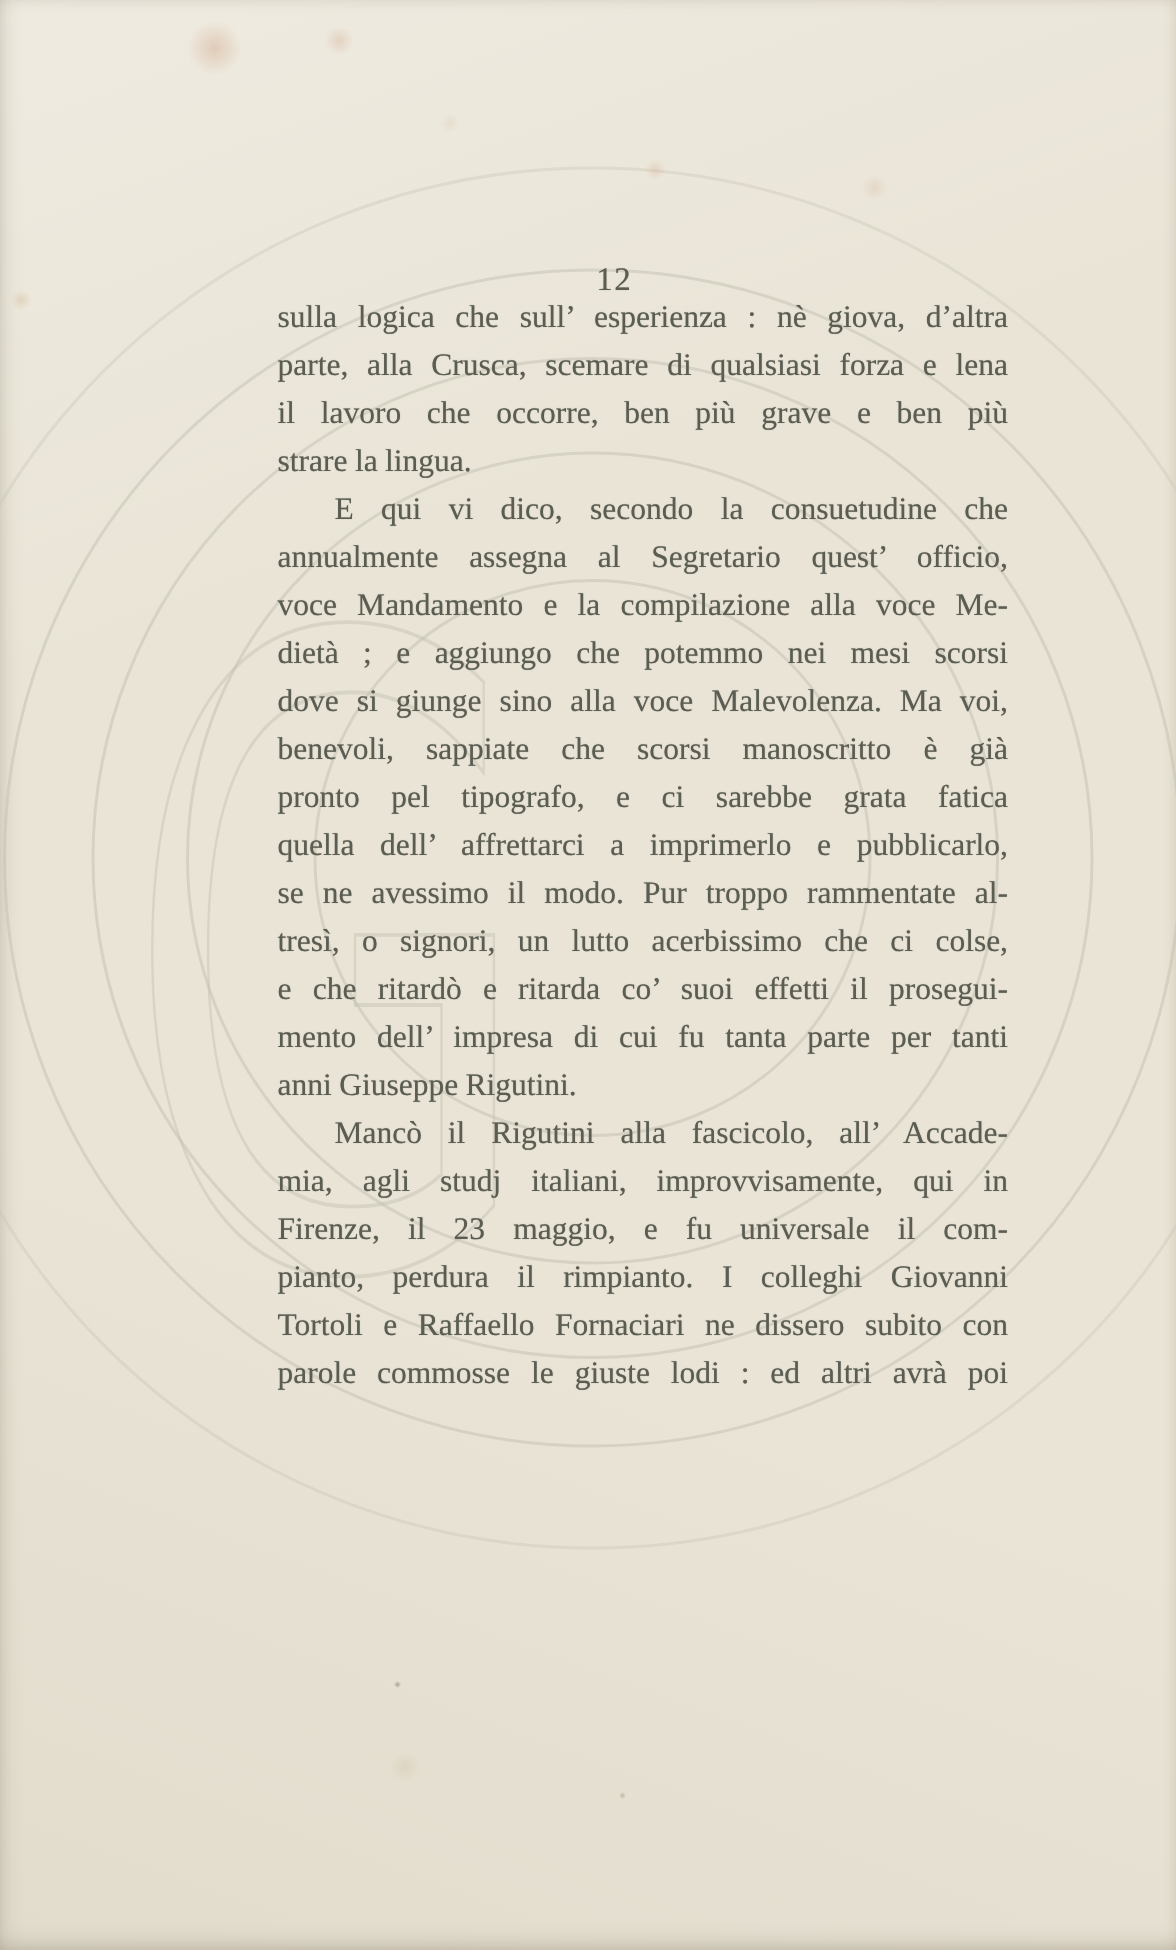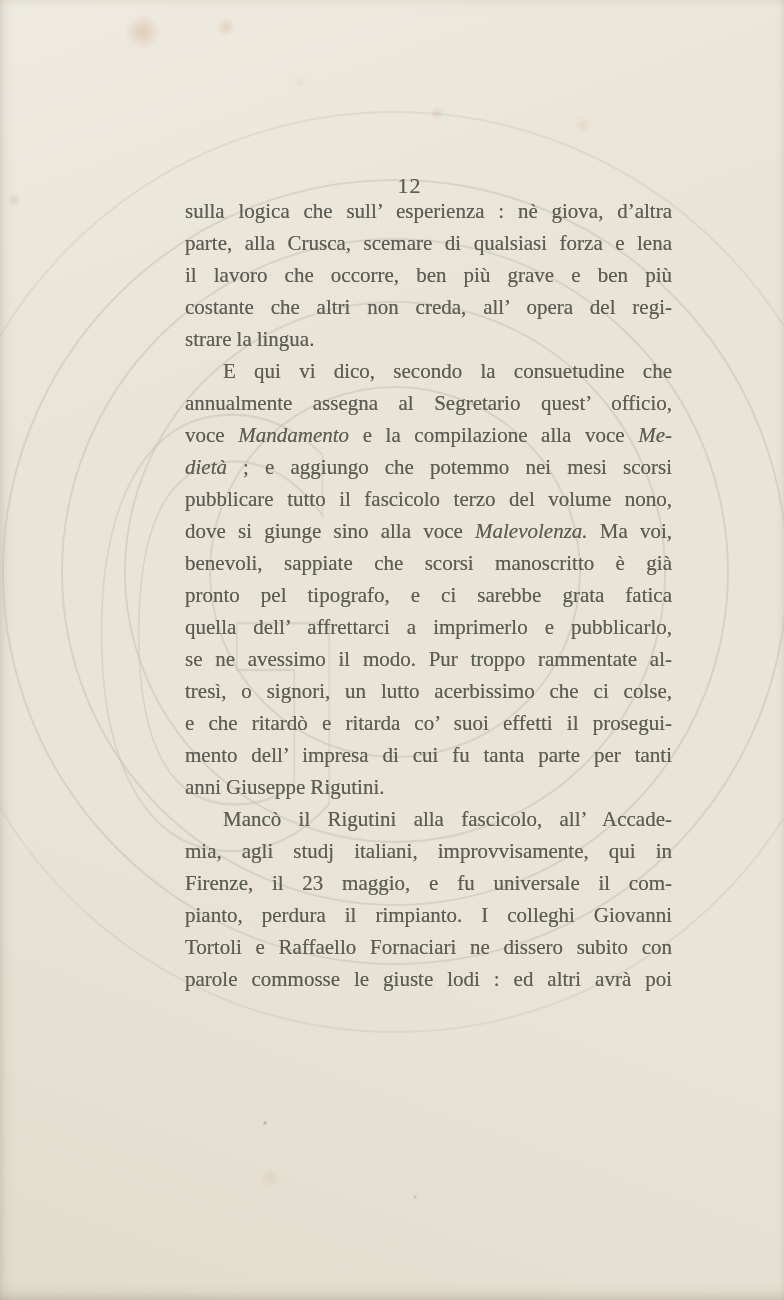--- a/index.html
+++ b/index.html
@@ -41,21 +41,21 @@
   }
   .textblock{
     position:absolute;left:185px;top:195px;width:487px;
     font-size:21px;color:var(--ink,#5b5d53);
     text-shadow:0 0 0.6px rgba(91,93,83,0.65);
     word-spacing:-0.3px;
   }
   .line{height:32px;line-height:32px;text-align:justify;text-align-last:justify;white-space:normal;}
   .line.endp{text-align:right;text-align-last:left;}
   .line.ind{text-indent:38px;}
-  .it{font-style:italic;}
+  .it{}
 </style>
 </head>
 <body>
 
 <div class="scan" style="background-color: rgb(233, 228, 214);">
 
   <svg class="watermark" width="784" height="1300" viewBox="0 0 784 1300">
     <g fill="none" stroke="#c7c4b5" stroke-width="2" opacity="0.55">
       <circle cx="395" cy="572" r="185"></circle>
       <circle cx="395" cy="572" r="270"></circle>
@@ -67,27 +67,25 @@
   </svg>
 
   <div class="foxing"></div>
 
   <div class="pagenum">12</div>
 
   <div class="textblock">
       <div class="line"><span>sulla logica che sull’ esperienza : nè giova, d’altra</span></div>
       <div class="line"><span>parte, alla Crusca, scemare di qualsiasi forza e lena</span></div>
       <div class="line"><span>il lavoro che occorre, ben più grave e ben più</span></div>
-      <div class="line"><span>costante che altri non creda, all’ opera del regi-</span></div>
       <div class="line endp"><span>strare la lingua.</span></div>
       <div class="line ind"><span>E qui vi dico, secondo la consuetudine che</span></div>
       <div class="line"><span>annualmente assegna al Segretario quest’ officio,</span></div>
       <div class="line"><span>voce </span><span class="it">Mandamento</span><span> e la compilazione alla voce </span><span class="it">Me-</span></div>
       <div class="line"><span class="it">dietà</span><span> ; e aggiungo che potemmo nei mesi scorsi</span></div>
-      <div class="line"><span>pubblicare tutto il fascicolo terzo del volume nono,</span></div>
       <div class="line"><span>dove si giunge sino alla voce </span><span class="it">Malevolenza.</span><span> Ma voi,</span></div>
       <div class="line"><span>benevoli, sappiate che scorsi manoscritto è già</span></div>
       <div class="line"><span>pronto pel tipografo, e ci sarebbe grata fatica</span></div>
       <div class="line"><span>quella dell’ affrettarci a imprimerlo e pubblicarlo,</span></div>
       <div class="line"><span>se ne avessimo il modo. Pur troppo rammentate al-</span></div>
       <div class="line"><span>tresì, o signori, un lutto acerbissimo che ci colse,</span></div>
       <div class="line"><span>e che ritardò e ritarda co’ suoi effetti il prosegui-</span></div>
       <div class="line"><span>mento dell’ impresa di cui fu tanta parte per tanti</span></div>
       <div class="line endp"><span>anni Giuseppe Rigutini.</span></div>
       <div class="line ind"><span>Mancò il Rigutini alla fascicolo, all’ Accade-</span></div>

